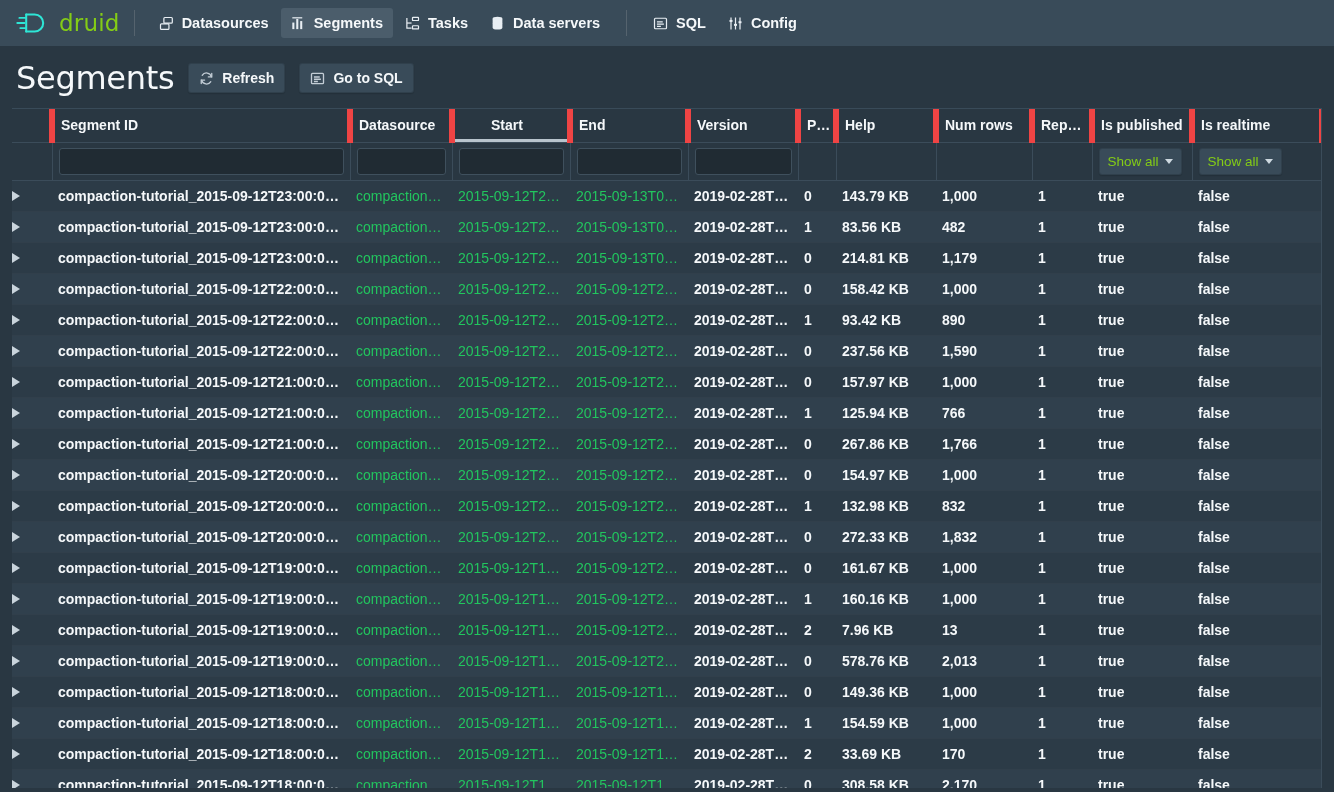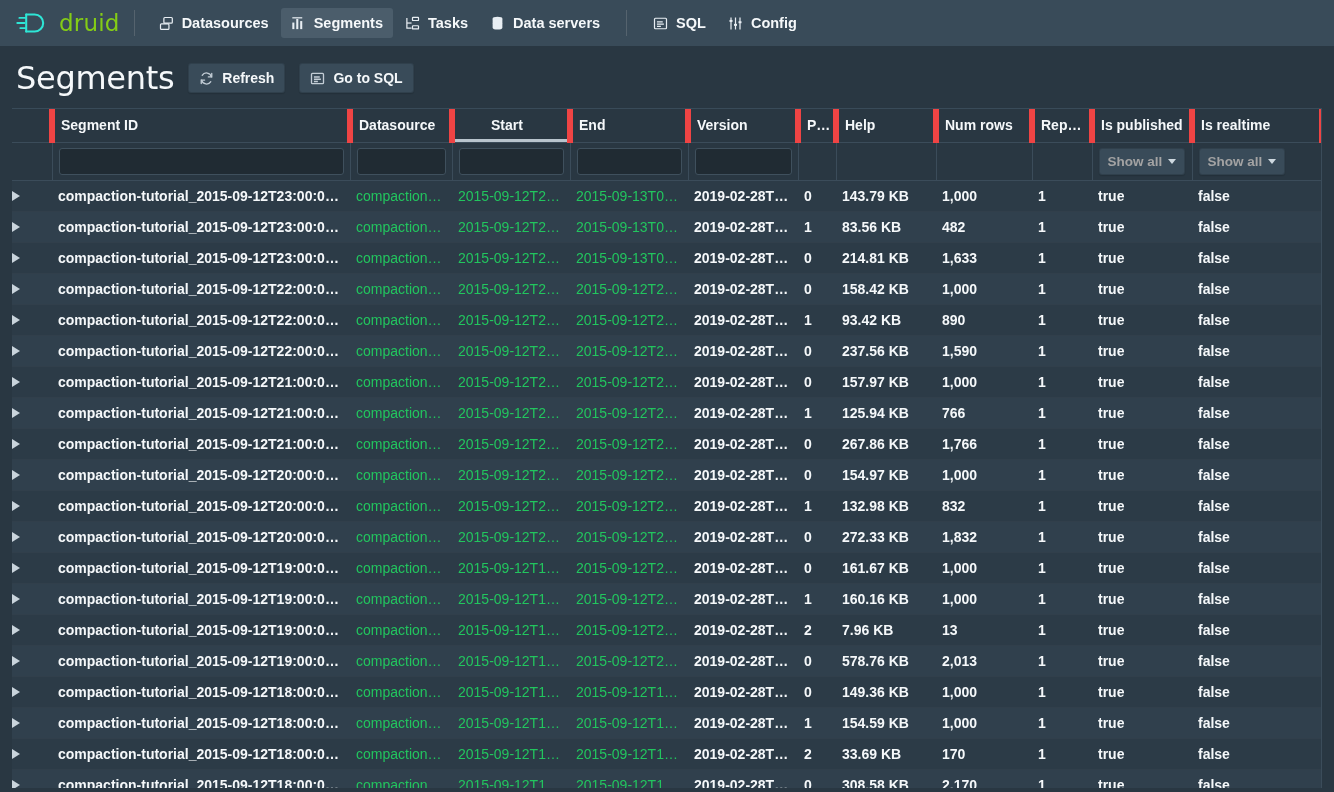--- a/index.html
+++ b/index.html
@@ -108,21 +108,21 @@
     border-radius: 3px;
     color: #f5f8fa;
     font-size: 13px;
     padding: 0 7px;
     font-family: "Liberation Sans", sans-serif;
   }
   .sel-btn {
     display: inline-flex; align-items: center; gap: 6px;
     height: 27px; padding: 0 9px; border-radius: 3px;
     background: #394b59; border: none; cursor: pointer;
-    color: #a3a3a3; font-size: 13.5px; font-weight: bold;
+    color: #84cc16; font-size: 13.5px; font-weight: normal;
     box-shadow: inset 0 0 0 1px rgba(16,22,26,.2), 0 1px 1px rgba(16,22,26,.2);
   }
   .caret { width: 0; height: 0; border-left: 4.5px solid transparent;
            border-right: 4.5px solid transparent; border-top: 5px solid #ced9e0; }
 
   tbody td {
     color: #f5f8fa;
     font-size: 14px;
     font-weight: bold;
     padding: 0 6px;
@@ -360,21 +360,21 @@
         </tr>
         <tr class="even">
           <td class="expander"><span class="tri"></span></td>
           <td>compaction-tutorial_2015-09-12T23:00:00.0…</td>
           <td class="link">compaction-…</td>
           <td class="link">2015-09-12T23…</td>
           <td class="link">2015-09-13T00…</td>
           <td>2019-02-28T02…</td>
           <td>0</td>
           <td>214.81 KB</td>
-          <td>1,633</td>
+          <td>1,179</td>
           <td>1</td>
           <td>true</td>
           <td>false</td>
         </tr>
         <tr class="odd">
           <td class="expander"><span class="tri"></span></td>
           <td>compaction-tutorial_2015-09-12T22:00:00.0…</td>
           <td class="link">compaction-…</td>
           <td class="link">2015-09-12T22…</td>
           <td class="link">2015-09-12T23…</td>

